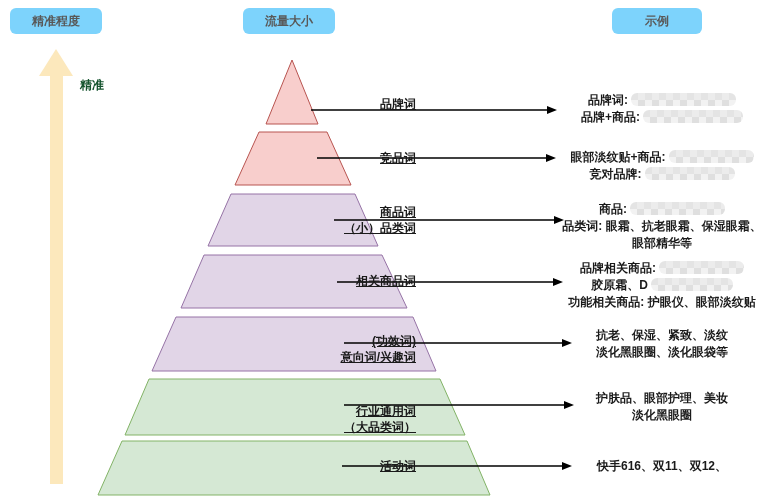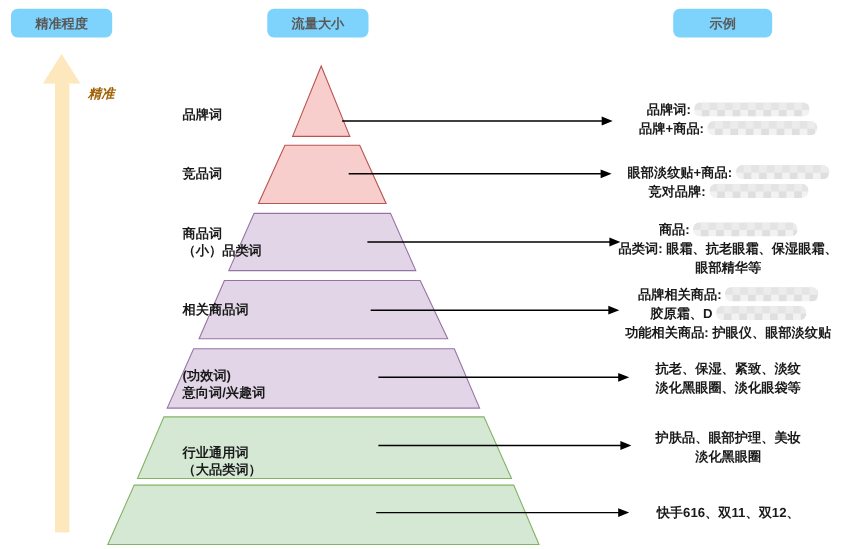--- a/index.html
+++ b/index.html
@@ -12,25 +12,25 @@
     background:#7dd3fc;border-radius:6px;color:#595959;font-size:12px;font-weight:bold;
   }
   #svg-layer{position:absolute;left:0;top:0;width:772px;height:499px;}
   .lv-red{fill:#f8cecc;stroke:#b85450;stroke-width:1;}
   .lv-purple{fill:#e1d5e7;stroke:#9673a6;stroke-width:1;}
   .lv-green{fill:#d5e8d4;stroke:#82b366;stroke-width:1;}
   .conn{stroke:#000000;stroke-width:1.3;}
   .conn-head{fill:#000000;stroke:none;}
   .axis-arrow{fill:#fce8bc;stroke:none;}
   .axis-label{
-    position:absolute;left:80px;top:77px;font-size:12px;font-weight:bold;color:#a16207;font-style:italic;
+    position:absolute;left:80px;top:77px;font-size:12px;font-weight:bold;color:#14532d;
   }
   .pyr-label{
-    position:absolute;left:166px;width:250px;text-align:left;
-    font-size:12px;font-weight:bold;color:#1a1a1a;line-height:16px;white-space:nowrap;
+    position:absolute;left:166px;width:250px;text-align:right;
+    font-size:12px;font-weight:bold;color:#1a1a1a;line-height:16px;white-space:nowrap;text-decoration:underline;
   }
   .ex-block{
     position:absolute;left:556px;width:212px;text-align:center;
     font-size:12px;font-weight:bold;color:#1a1a1a;line-height:17px;white-space:nowrap;
   }
   .mosaic{
     display:inline-block;height:13px;vertical-align:-2px;margin-left:3px;border-radius:6px;
     background:conic-gradient(#ececec 25%, #dfdfdf 0 50%, #f2f2f2 0 75%, #e4e4e4 0);
     background-size:14px 14px;
   }
@@ -95,20 +95,23 @@
     <div>相关商品词</div>
   </div>
   <div class="pyr-label" style="top:333px;">
     <div>(功效词)</div>
     <div>意向词/兴趣词</div>
   </div>
   <div class="pyr-label" style="top:403px;">
     <div>行业通用词</div>
     <div>（大品类词）</div>
   </div>
+  <div class="pyr-label" style="top:458px;">
+    <div>活动词</div>
+  </div>
 
   <div class="ex-block" style="top:92px;">
     <div><span>品牌词:</span><span class="mosaic" style="width:105px;"></span></div>
     <div><span>品牌+商品:</span><span class="mosaic" style="width:100px;"></span></div>
   </div>
 
   <div class="ex-block" style="top:149px;">
     <div><span>眼部淡纹贴+商品:</span><span class="mosaic" style="width:85px;"></span></div>
     <div><span>竞对品牌:</span><span class="mosaic" style="width:90px;"></span></div>
   </div>

